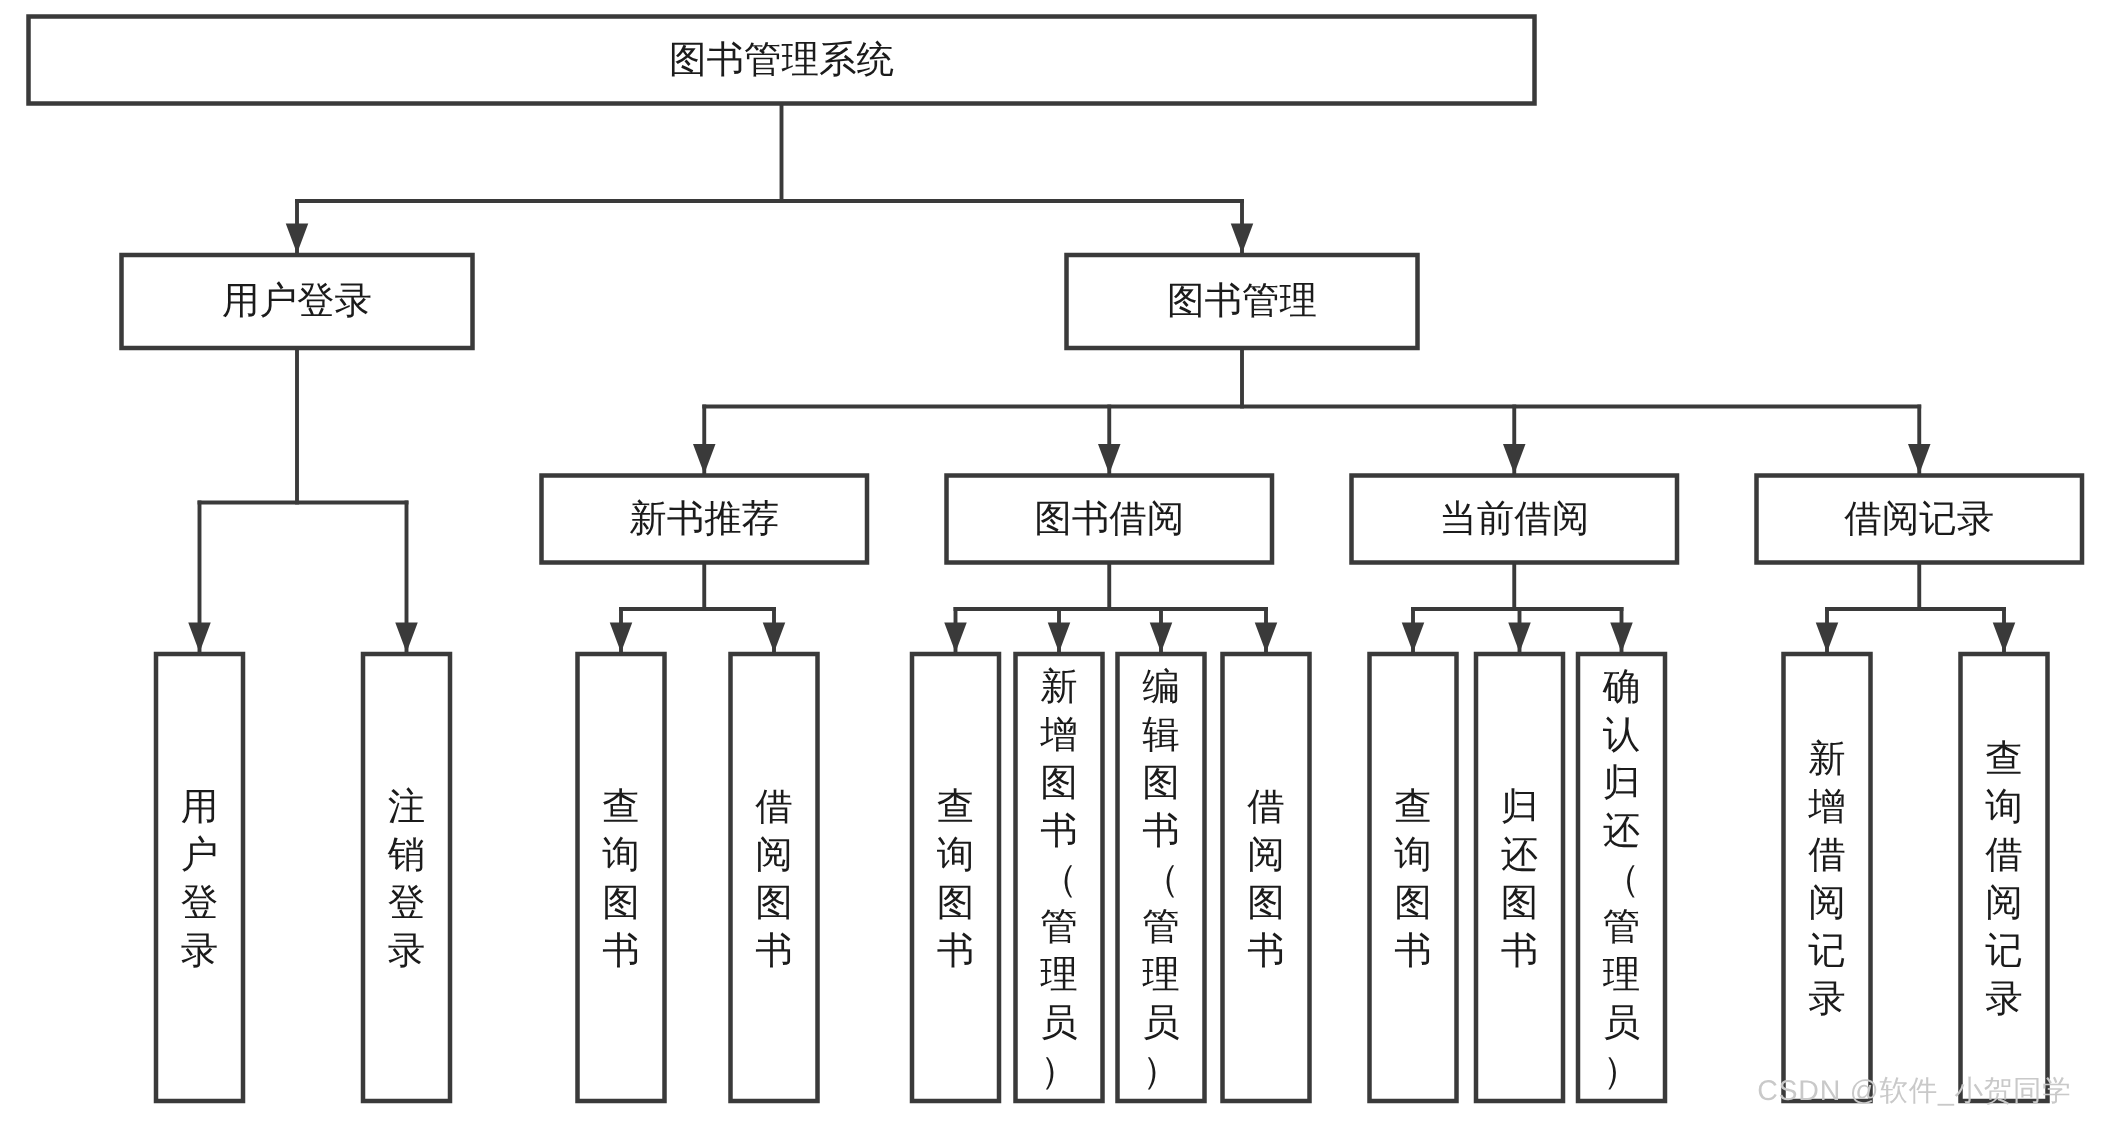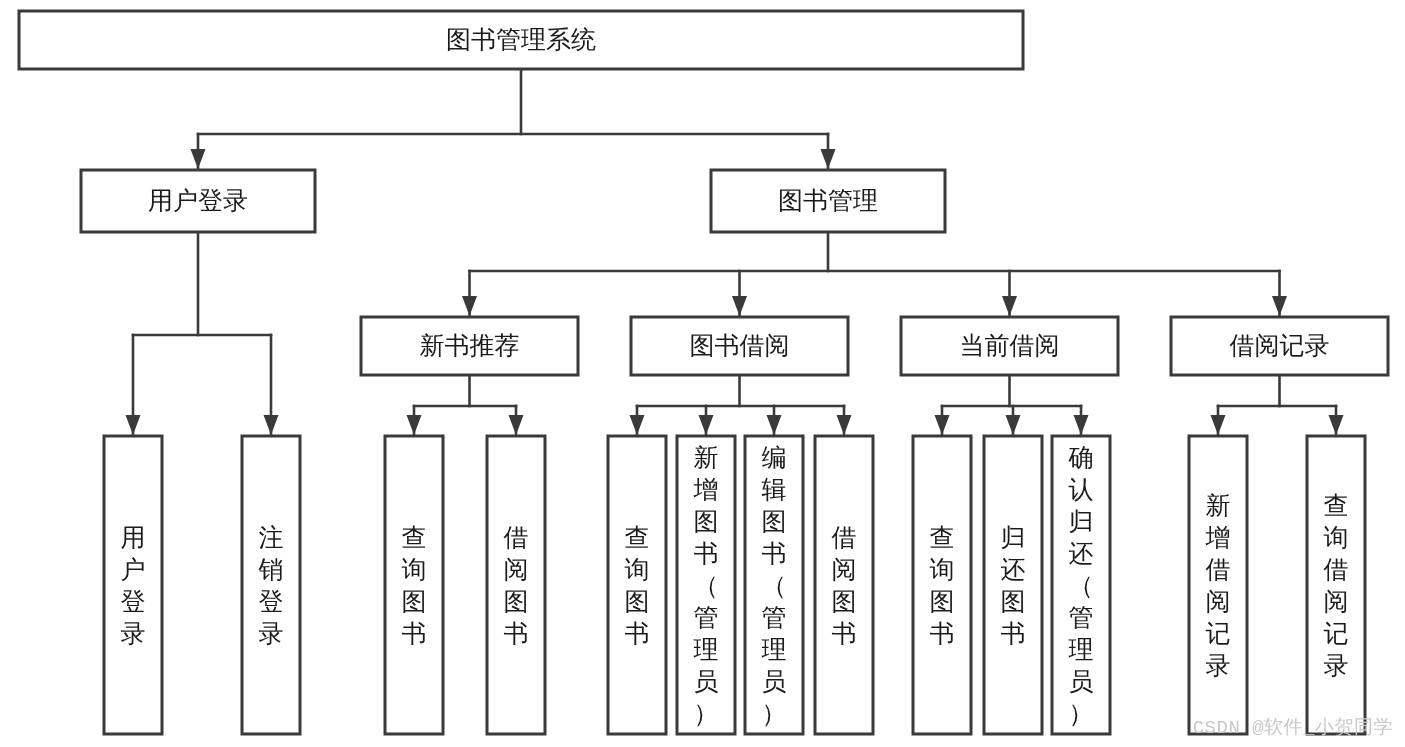--- a/index.html
+++ b/index.html
@@ -50,23 +50,23 @@
     dominant-baseline: middle;
   }
   text.v-label {
     font-family: "DejaVu Sans", "Liberation Sans", sans-serif;
     font-size: 25px;
     fill: #1b1b1b;
     text-anchor: middle;
   }
   .watermark {
     position: absolute;
-    right: 12px;
+    right: 24px;
     bottom: 7px;
-    font-family: Liberation Mono, monospace;
+    font-family: Liberation Sans, sans-serif;
     font-size: 19px;
     color: #c9c9c9;
     letter-spacing: 0.5px;
     white-space: nowrap;
     user-select: none;
   }
 </style>
 </head>
 <body>
 

